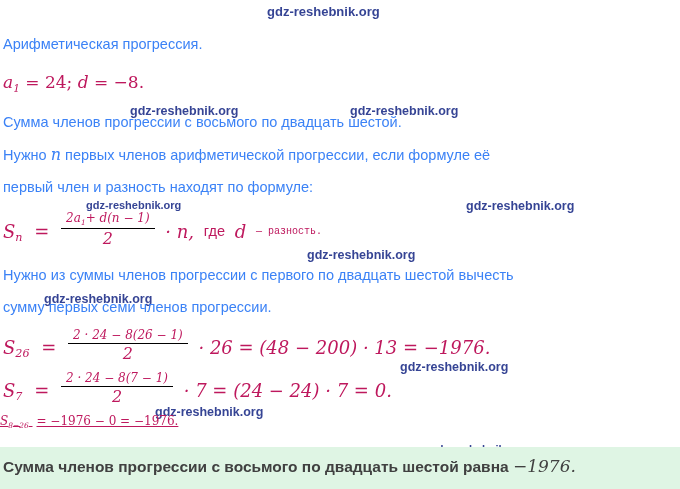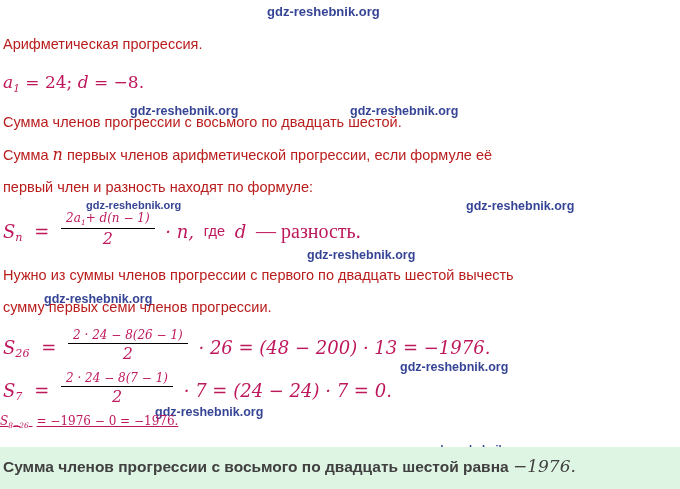--- a/index.html
+++ b/index.html
@@ -37,21 +37,21 @@
   .wm-s {
     font-size: 11px;
   }
   .wm-m {
     font-size: 12.5px;
   }
   .line {
     position: absolute;
     font-size: 14.5px;
     white-space: nowrap;
-    color: #b91c1c;
+    color: #3b82f6;
   }
   .mathline {
     position: absolute;
     white-space: nowrap;
     font-family: "DejaVu Serif", serif;
     font-style: italic;
     font-size: 17px;
     color: #be185d;
   }
   .up {
@@ -131,40 +131,40 @@
   <div class="mathline" style="left:3px; top:72px;">
     <span>a</span><sub>1</sub>
     <span class="up">= 24;</span>
     <span>d</span>
     <span class="up">= −8.</span>
   </div>
 
   <div class="line" style="left:3px; top:114px;">Сумма членов прогрессии с восьмого по двадцать шестой.</div>
 
   <div class="line" style="left:3px; top:145px;">
-    <span>Сумма</span>
+    <span>Нужно</span>
     <span style="font-family:'DejaVu Serif',serif; font-style:italic; font-size:16px;">n</span>
     <span>первых членов арифметической прогрессии, если формуле её</span>
   </div>
 
   <div class="line" style="left:3px; top:179px;">первый член и разность находят по формуле:</div>
 
   <div class="mathline" style="left:3px; top:213px; font-size:18px;">
     <span class="eqlabel">S</span><sub>n</sub>
     <span class="eqlabel up" style="padding:0 6px;">=</span>
     <span class="frac">
       <span class="num">
         <span>2a</span><sub>1</sub><span>+ d(n − 1)</span>
       </span>
       <span class="den">2</span>
     </span>
     <span class="eqlabel" style="padding-left:5px;">· n,</span>
     <span class="eqlabel up" style="font-family:'Liberation Sans',sans-serif; font-size:14.5px; padding-left:4px;">где</span>
     <span class="eqlabel" style="padding-left:4px;">d</span>
-    <span class="eqlabel up" style="font-family:Liberation Serif, serif; font-size:20px; padding-left:4px;">— разность.</span>
+    <span class="eqlabel up" style="font-family:Liberation Mono, monospace; font-size:10px; padding-left:4px;">— разность.</span>
   </div>
 
   <div class="line" style="left:3px; top:267px;">Нужно из суммы членов прогрессии с первого по двадцать шестой вычесть</div>
   <div class="line" style="left:3px; top:299px;">сумму первых семи членов прогрессии.</div>
 
   <div class="mathline" style="left:3px; top:330px; font-size:18px;">
     <span class="eqlabel">S</span><sub>26</sub>
     <span class="eqlabel up" style="padding:0 6px;">=</span>
     <span class="frac">
       <span class="num">2 · 24 − 8(26 − 1)</span>

